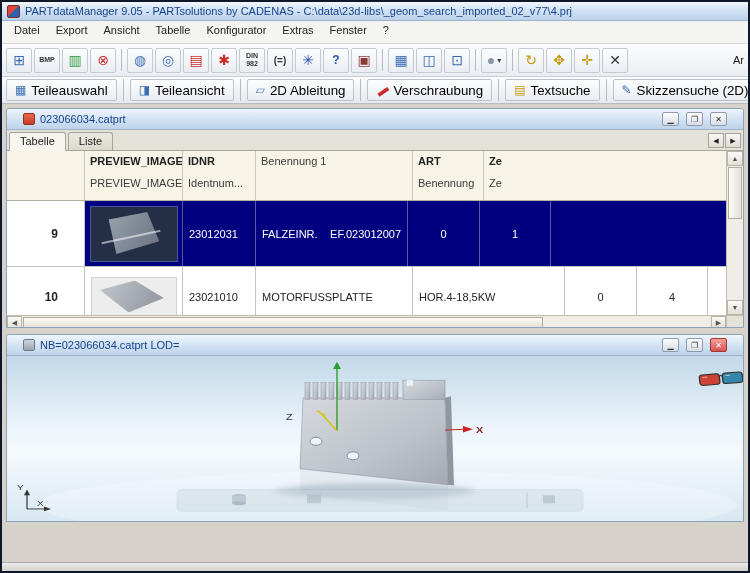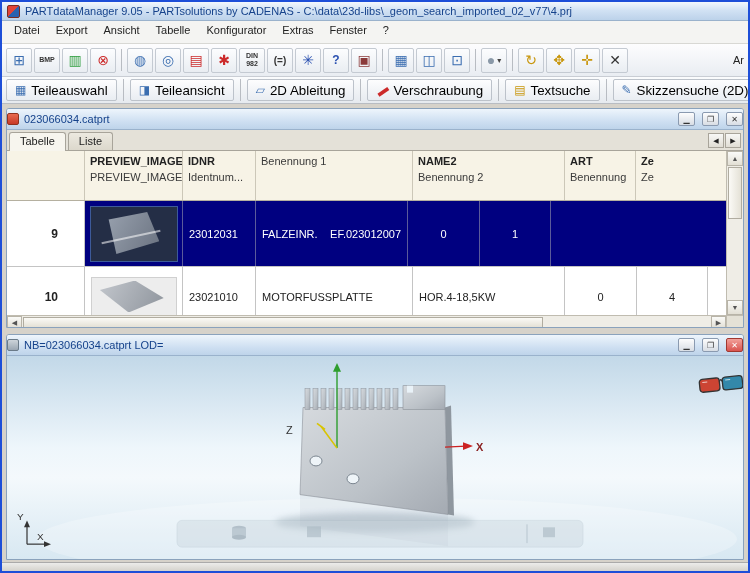--- a/index.html
+++ b/index.html
@@ -1,19 +1,19 @@
 <!DOCTYPE html>
 <html style="--selection-bg: #000080; --selection-text: #ffffff; --close-red: #d9534f; --titlebar-text: #15428b; --header-bg: #f7f3e6;"><head>
 <meta charset="utf-8">
 <style>
   *{margin:0;padding:0;box-sizing:border-box}
   html,body{width:750px;height:573px;overflow:hidden}
   body{font-family:"Liberation Sans",sans-serif;font-size:11px;color:#222;background:#fff}
   svg text{font-family:"Liberation Sans",sans-serif}
-  .app{width:750px;height:573px;display:flex;flex-direction:column;border:2px solid #1d4ed8;background:#ece9e2}
+  .app{width:750px;height:573px;display:flex;flex-direction:column;border:2px solid #0f172a;background:#ece9e2}
   .titlebar{height:19px;background:linear-gradient(#f2f7fd,#d2e2f4 45%,#bcd2ea);display:flex;align-items:center;gap:5px;padding:0 5px;border-bottom:1px solid #9ab2cc;flex:none}
   .titlebar .title{color:var(--titlebar-text,#15428b);white-space:nowrap;overflow:hidden}
   .app-icon{width:13px;height:13px;background:linear-gradient(135deg,#e04438 0 50%,#2a62b0 50% 100%);border:1px solid #7a2a20;border-radius:2px;flex:none}
   .menubar{height:23px;background:#f4f4f2;display:flex;align-items:flex-start;padding:0 4px;border-bottom:1px solid #d8d8d4;flex:none}
   .menu-item{padding:3px 8px;cursor:default}
   .toolbar1{height:33px;background:linear-gradient(#fdfdfe,#e9edf2);border-bottom:1px solid #c9cdd4;display:flex;align-items:center;gap:2px;padding:0 4px;overflow:hidden;flex:none}
   .tb-btn{min-width:26px;height:25px;border:1px solid #c4cad2;border-radius:2px;background:linear-gradient(#fcfdfe,#e9edf2);display:flex;align-items:center;justify-content:center;font-size:14px;flex:none}
   .tb-sep{width:1px;height:22px;background:#b8bcc2;margin:0 3px;flex:none}
   .c-blue{color:#3a6db0}.c-green{color:#2f9e3f}.c-red{color:#cc2a2a}.c-navy{color:#2a50b0}
   .c-gold{color:#c8960c}.c-dark{color:#333}.c-darkred{color:#8b3a3a}.c-gray{color:#8a99a8}
@@ -22,36 +22,36 @@
   .q{font-size:12px;font-weight:bold}
   .dd-arrow{font-size:8px;color:#444;margin-left:2px}
   .overflow-lbl{margin-left:auto;white-space:nowrap;overflow:hidden;max-width:14px;flex:none}
   .toolbar2{height:27px;background:linear-gradient(#fbfcfd,#e6eaef);border-bottom:1px solid #b8bcc2;display:flex;align-items:center;gap:3px;padding:0 4px;overflow:hidden;flex:none}
   .mod-btn{height:22px;display:flex;align-items:center;gap:5px;padding:0 8px;border:1px solid #bcc2ca;border-radius:2px;background:linear-gradient(#fdfdfe,#e9edf2);white-space:nowrap;flex:none}
   .mod-icon{font-size:12px}
   .rot{display:inline-block;transform:rotate(-35deg)}
   .mdi{flex:1;background:#d6d2ca;padding:4px 4px 0;display:flex;flex-direction:column;overflow:hidden}
   .child{background:#f0efe9;border:1px solid #8aa2bc;border-radius:3px 3px 0 0;display:flex;flex-direction:column;overflow:hidden}
   .table-win{height:220px;flex:none}
-  .viewer-win{height:226px;margin-top:6px;flex:none}
-  .child-tb{height:21px;background:linear-gradient(#eef5fc,#cfe0f2 60%,#bed4ea);display:flex;align-items:center;gap:5px;padding:0 0;border-bottom:1px solid #9ab2cc;flex:none}
+  .viewer-win{height:188px;margin-top:6px;flex:none}
+  .child-tb{height:21px;background:linear-gradient(#eef5fc,#cfe0f2 60%,#bed4ea);display:flex;align-items:center;gap:5px;padding:0 16px;border-bottom:1px solid #9ab2cc;flex:none}
   .child-tb .ct{color:#15428b;flex:1;white-space:nowrap;overflow:hidden}
   .win-btn{width:17px;height:14px;border:1px solid #8a9ab0;border-radius:2px;background:linear-gradient(#fdfdfd,#d8dde4);display:flex;align-items:center;justify-content:center;font-size:8px;color:#333;flex:none;margin-left:2px}
   .win-btn.close-red{background:linear-gradient(#f2a09a,var(--close-red,#d9534f));color:#fff;border-color:#a03830}
   .tw-icon{width:12px;height:12px;flex:none;background:linear-gradient(#e86a50,#c83a28);border:1px solid #90321f;border-radius:2px}
   .vw-icon{width:12px;height:12px;flex:none;background:linear-gradient(#cdd4da,#9aa6b2);border:1px solid #6a7a88;border-radius:2px}
   .tabbar{height:21px;background:#e4e1d8;display:flex;align-items:flex-end;padding:2px 2px 0;gap:2px;border-bottom:1px solid #a8a49a;flex:none}
   .tab{padding:2px 10px 3px;border:1px solid #a8a49a;border-bottom:none;border-radius:3px 3px 0 0;background:linear-gradient(#ece9e0,#dcd8cc)}
   .tab.active{background:#f7f5ee;position:relative;top:1px;padding-bottom:4px}
   .tab-scroll{margin-left:auto;display:flex;gap:1px;margin-bottom:2px}
   .ts-btn{width:16px;height:15px;border:1px solid #a8a49a;background:linear-gradient(#f8f8f6,#e0ddd4);font-size:7px;display:flex;align-items:center;justify-content:center}
   .table-body{height:164px;display:flex;overflow:hidden;background:#fff;flex:none}
   .grid{flex:1;overflow:hidden;display:flex;flex-direction:column}
   .hrow{display:flex;height:50px;background:var(--header-bg,#f7f3e6);border-bottom:1px solid #b5b0a0;flex:none}
-  .hc{border-right:1px solid #ccc7b8;padding:4px 5px;display:flex;flex-direction:column;gap:4px;overflow:hidden}
+  .hc{border-right:1px solid #ccc7b8;padding:4px 5px;display:flex;flex-direction:column;gap:10px;overflow:hidden}
   .hc b{font-size:11px;white-space:nowrap}
   .hc span{font-size:11px;color:#3a3a3a;white-space:nowrap}
   .row{display:flex;border-bottom:1px solid #c4c4c4;background:#fff;flex:none}
   .r9{height:66px}.r10{height:60px}
   .cell{border-right:1px solid #c4c4c4;display:flex;align-items:center;padding:0 6px;overflow:hidden;white-space:nowrap}
   .row.sel .cell:not(.numc){background:var(--selection-bg,#000080);color:var(--selection-text,#fff);border-right-color:#5a5a9a}
   .numc{justify-content:flex-end;padding-right:26px;font-weight:bold;font-size:12px;background:#fff}
   .w-num{width:78px}.w-img{width:98px}.w-idnr{width:73px}.w-n1{width:157px}.w-n2{width:152px}.w-menge{width:72px}.w-art{width:71px}.w-ze{flex:1;border-right:none}
   .split{justify-content:space-between}
   .center{justify-content:center}
@@ -225,24 +225,20 @@
             <div class="hc w-img">
                 <b>PREVIEW_IMAGE</b>
                 <span>PREVIEW_IMAGE</span>
               </div>
             <div class="hc w-idnr">
                 <b>IDNR</b>
                 <span>Identnum...</span>
               </div>
             <div class="hc w-n1">
                 <span>Benennung 1</span>
-              </div>
-            <div class="hc w-n2">
-                <b>NAME2</b>
-                <span>Benennung 2</span>
               </div>
             <div class="hc w-art">
                 <b>ART</b>
                 <span>Benennung</span>
               </div>
             <div class="hc w-ze">
                 <b>Ze</b>
                 <span>Ze</span>
               </div>
           </div>

